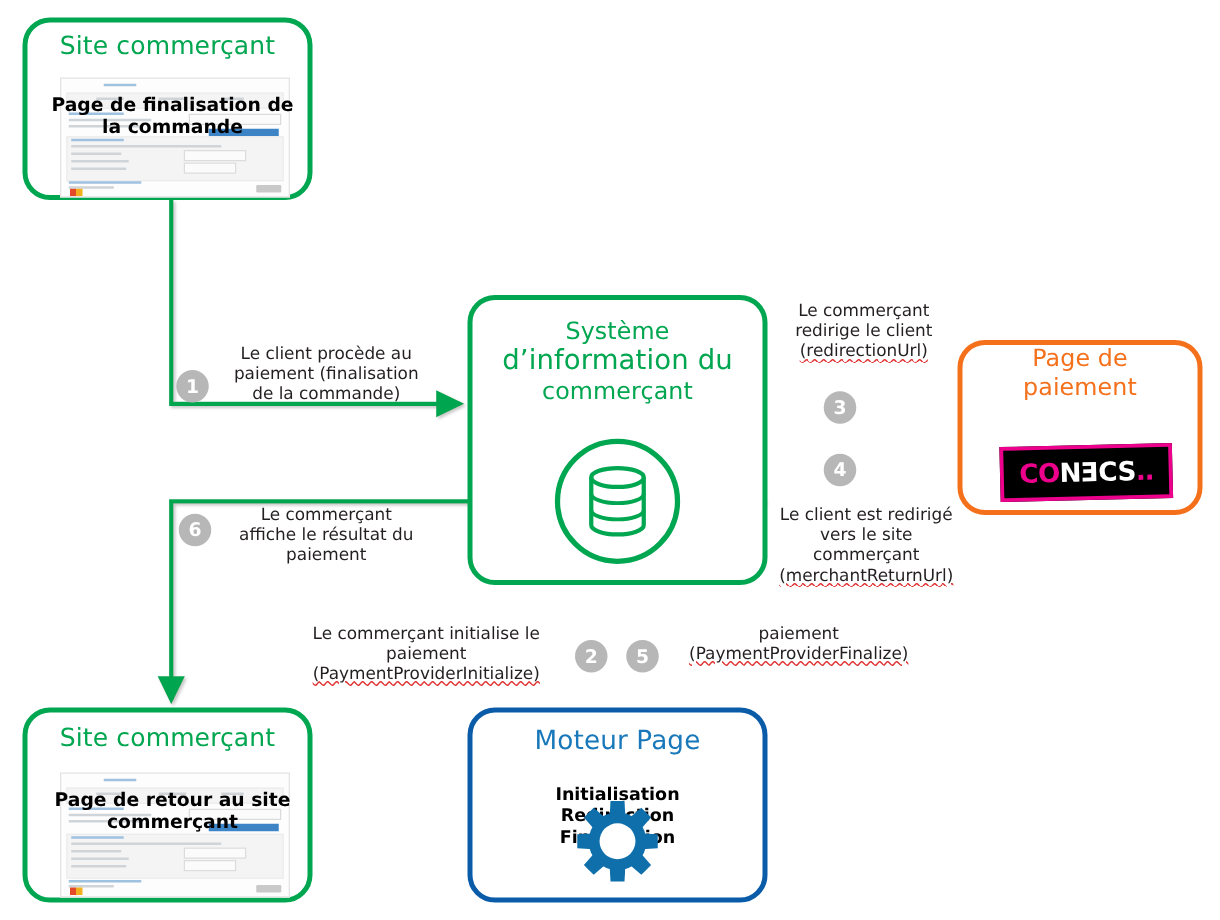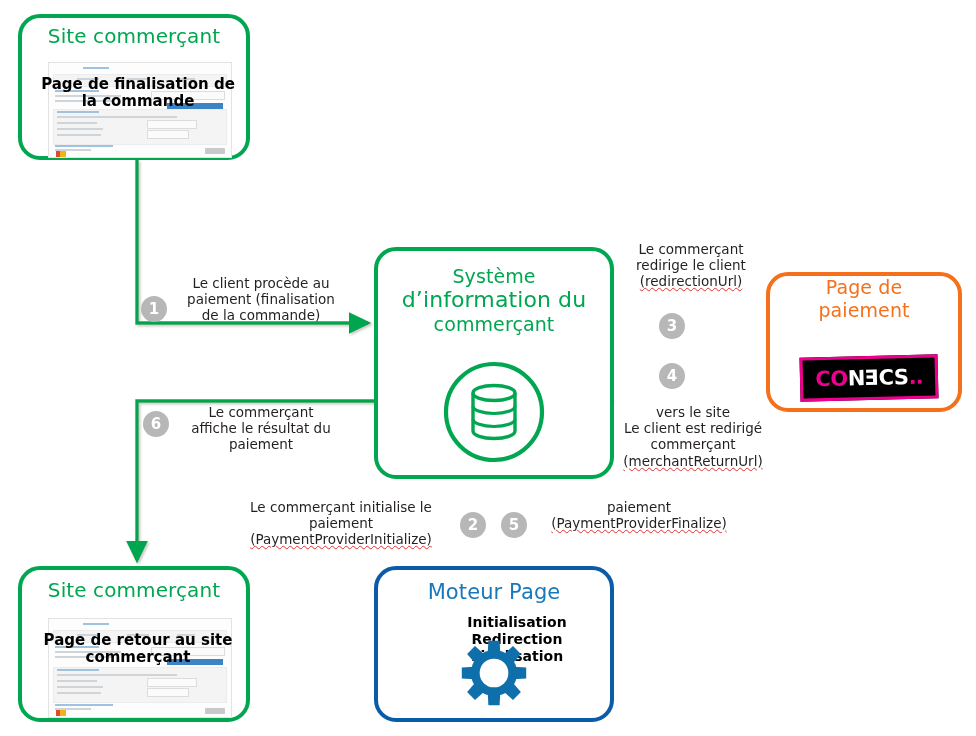--- a/index.html
+++ b/index.html
@@ -222,21 +222,21 @@
       <div class="tfield" style="left:98px; top:67px; width:40px;"></div>
       <div class="tline" style="left:6px; top:82px; width:58px; background:#9fc2e0;"></div>
       <div class="tline" style="left:6px; top:86px; width:36px;"></div>
       <div class="tlogo" style="left:7px; top:88px;"></div>
       <div class="tbtn" style="right:6px; bottom:3px;"></div>
     </div>
 
     <div class="thumb-caption" style="left:16px; top:58px; width:200px; font-size:15px;">Page de finalisation de la commande</div>
   </div>
 
-  <div class="box box-green" style="left:374px; top:247px; width:240px; height:232px;">
+  <div class="box box-green" style="left:374px; top:236px; width:240px; height:232px;">
     <div class="box-title title-green" style="margin-top:14px; font-size:19px; line-height:1.18;">Système</div>
     <div class="box-title title-green" style="font-size:22px; line-height:1.18;">d’information du</div>
     <div class="box-title title-green" style="font-size:19px; line-height:1.18;">commerçant</div>
 
     <div style="position:absolute; left:50%; top:108px; transform:translateX(-50%);">
       <svg width="106" height="106" viewBox="0 0 106 106">
         <circle cx="53" cy="53" r="48" fill="none" stroke="#00a650" stroke-width="4.2"></circle>
         <ellipse cx="53" cy="34" rx="21" ry="7.5" fill="none" stroke="#00a650" stroke-width="3.4"></ellipse>
         <path d="M32,34 L32,72 A21,7.5 0 0 0 74,72 L74,34" fill="none" stroke="#00a650" stroke-width="3.4"></path>
         <path d="M32,47 A21,7.5 0 0 0 74,47" fill="none" stroke="#00a650" stroke-width="3.1"></path>
@@ -281,21 +281,21 @@
       <div class="tlogo" style="left:7px; top:91px;"></div>
       <div class="tbtn" style="right:6px; bottom:3px;"></div>
     </div>
 
     <div class="thumb-caption" style="left:14px; top:62px; width:204px; font-size:15px;">Page de retour au site commerçant</div>
   </div>
 
   <div class="box box-blue" style="left:374px; top:566px; width:240px; height:156px;">
     <div class="box-title title-blue" style="margin-top:10px; font-size:21px;">Moteur Page</div>
 
-    <div class="sips-lines" style="top:44px;padding-left:23px;">
+    <div class="sips-lines" style="top:58px;">
       <div>Initialisation</div>
       <div>Redirection</div>
       <div>Finalisation</div>
     </div>
 
     <div style="position:absolute; left:50%; bottom:6px; transform:translateX(-50%);">
       <svg width="70" height="70" viewBox="0 0 100 100">
         <g fill="#0f6fab">
           <path d="M50 4 L58 4 L59 22 L41 22 L42 4 Z"></path>
           <path d="M50 96 L42 96 L41 78 L59 78 L58 96 Z"></path>
@@ -328,22 +328,22 @@
 
   <div class="conn-label" style="left:608px; top:241px; width:166px;">
     <div>Le commerçant</div>
     <div>redirige le client</div>
     <div class="squiggle">(redirectionUrl)</div>
   </div>
   <div class="badge" style="left:659px; top:313px;">3</div>
 
   <div class="badge" style="left:659px; top:363px;">4</div>
   <div class="conn-label" style="left:602px; top:404px; width:182px;">
+    <div>Le client est redirigé</div>
     <div>vers le site</div>
-    <div>Le client est redirigé</div>
     <div>commerçant</div>
     <div class="squiggle">(merchantReturnUrl)</div>
   </div>
 
   <div class="conn-label" style="left:243px; top:499px; width:196px;">
     <div>Le commerçant initialise le</div>
     <div>paiement</div>
     <div class="squiggle">(PaymentProviderInitialize)</div>
   </div>
   <div class="badge" style="left:460px; top:512px;">2</div>

